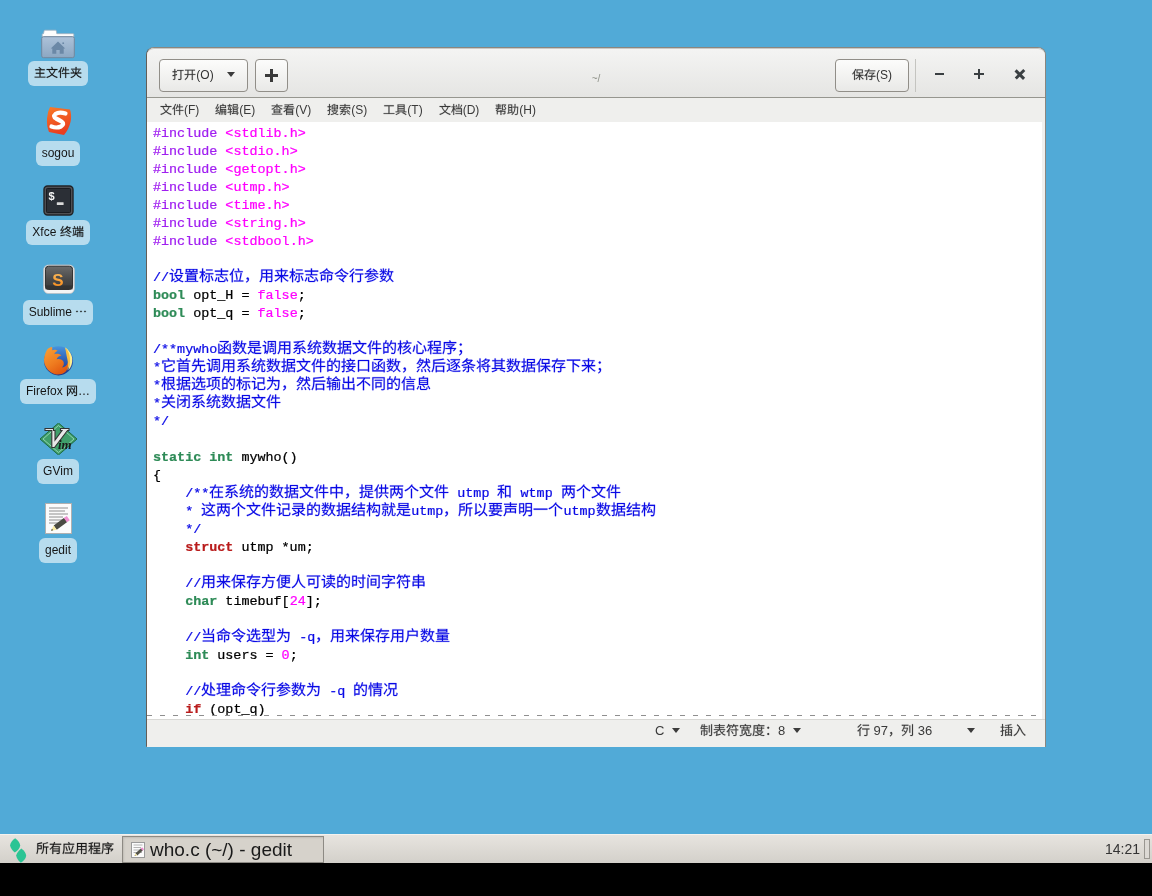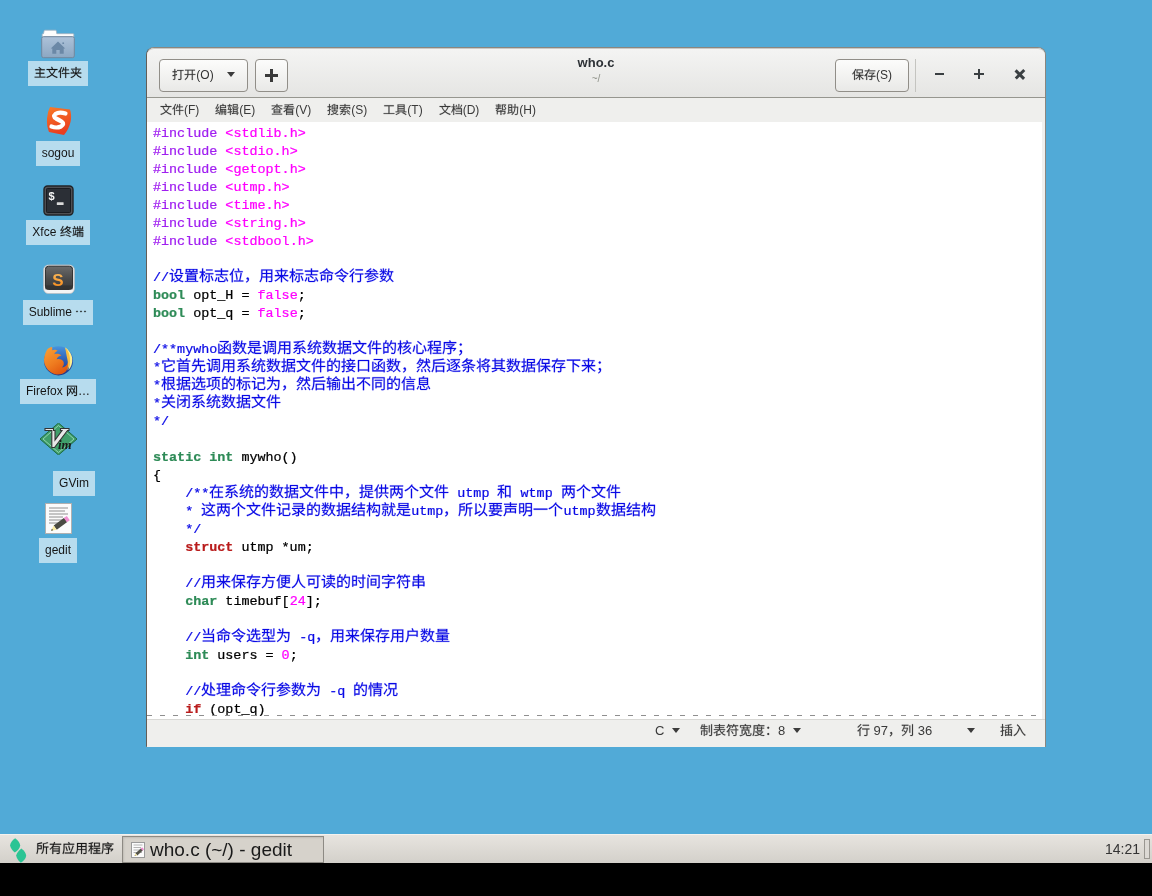--- a/index.html
+++ b/index.html
@@ -1,18 +1,18 @@
 <!DOCTYPE html>
 <html><head><meta charset="utf-8">
 <style>
 *{margin:0;padding:0;box-sizing:border-box;}
 html,body{width:1152px;height:896px;overflow:hidden;}
 body{background:#51aad7;font-family:"Liberation Sans",sans-serif;position:relative;}
 .ico{position:absolute;left:0;width:116px;text-align:center;}
-.ico .lbl{display:inline-block;background:#b7dcee;border-radius:0;padding:4px 6px 5px;font-size:12px;color:#151515;line-height:16px;white-space:nowrap;}
+.ico .lbl{display:inline-block;background:#b7dcee;border-radius:6px;padding:4px 6px 5px;font-size:12px;color:#151515;line-height:16px;white-space:nowrap;}
 
 .win{position:absolute;left:146px;top:47px;width:900px;height:700px;background:#fff;border:1px solid #8a867f;border-left-color:#625e58;border-radius:8px 8px 0 0;}
 .header{position:relative;height:50px;background:linear-gradient(#f4f4f3,#e5e5e3);border-radius:7px 7px 0 0;border-bottom:1px solid #96968f;border-top:1px solid #c9c9c6;}
 .btn{position:absolute;background:linear-gradient(#fcfcfb,#e9e9e7);border:1px solid #918e88;border-radius:4px;font-size:12px;color:#333;text-align:center;}
 .btn.open{left:12px;top:10px;width:89px;height:33px;line-height:31px;}
 .btn.plus{left:108px;top:10px;width:33px;height:33px;}
 .btn.save{left:688px;top:10px;width:74px;height:33px;line-height:31px;}
 .caret{display:inline-block;width:0;height:0;border-left:4.5px solid transparent;border-right:4.5px solid transparent;border-top:5px solid #3c3c3c;vertical-align:middle;margin-left:13px;margin-top:-2px;}
 .plusico{position:absolute;left:50%;top:50%;width:13px;height:13px;margin:-6.5px 0 0 -6.5px;}
 .plusico:before{content:"";position:absolute;left:0;top:5.25px;width:13px;height:2.5px;background:#3a3a3a;}
@@ -269,21 +269,21 @@
           <g transform="translate(0,1) scale(0.012,-0.012)" fill="#151515" stroke="#151515" stroke-width="14">
             <use href="#u7F51" x="0"></use>
           </g>
         </svg>…</span></div>
   <svg style="position:absolute;left:40px;top:423px;" width="37" height="32" viewBox="0 0 37 32">
     <polygon points="18.5,0 37,16 18.5,32 0,16" fill="#3f9e6a" stroke="#1e6b42" stroke-width="1"></polygon>
     <polygon points="18.5,2.5 34,16 18.5,29.5 3,16" fill="none" stroke="#8fd4ae" stroke-width="1"></polygon>
     <path d="M5,5.5 L13.5,5.5 L13.5,7.5 L15,7.5 L15,17 L22,7.5 L20.5,7.5 L20.5,5.5 L29,5.5 L29,7.5 L27.5,7.5 L14.5,24.5 L11.8,24.5 L11.8,7.5 L5,7.5 Z" fill="#e8e8e8" stroke="#333" stroke-width="1.1"></path>
     <text x="18" y="26" font-family="Liberation Serif, serif" font-size="13" font-style="italic" font-weight="bold" fill="#1a1a1a">im</text>
   </svg>
-  <div class="ico" style="top:471px;margin-left:16px;"><span class="lbl">GVim</span></div>
+  <div class="ico" style="top:459px;"><span class="lbl">GVim</span></div>
   <svg style="position:absolute;left:43px;top:503px;" width="31" height="31" viewBox="0 0 31 31">
     <rect x="2.5" y="0.5" width="26" height="30" fill="#fbfbfb" stroke="#b0b0b0"></rect>
     <g stroke="#9a9a9a" stroke-width="1.1">
       <line x1="6" y1="5" x2="25" y2="5"></line>
         <line x1="6" y1="8" x2="22" y2="8"></line>
       <line x1="6" y1="11" x2="25" y2="11"></line>
         <line x1="6" y1="14" x2="20" y2="14"></line>
       <line x1="6" y1="17" x2="24" y2="17"></line>
         <line x1="6" y1="20" x2="18" y2="20"></line>
     </g>
@@ -301,21 +301,20 @@
   <div class="header">
     <div class="btn open"><svg width="24" height="1" style="overflow:visible" aria-hidden="true">
           <g transform="translate(0,1) scale(0.012,-0.012)" fill="#333333" stroke="#333333" stroke-width="14">
             <use href="#u6253" x="0"></use>
             <use href="#u5F00" x="1000"></use>
           </g>
         </svg>(O)<span class="caret"></span></div>
     <div class="btn plus">
         <span class="plusico"></span>
       </div>
-    <div class="title">who.c</div>
     <div class="subtitle">~/</div>
     <div class="btn save"><svg width="24" height="1" style="overflow:visible" aria-hidden="true">
           <g transform="translate(0,1) scale(0.012,-0.012)" fill="#333333" stroke="#333333" stroke-width="14">
             <use href="#u4FDD" x="0"></use>
             <use href="#u5B58" x="1000"></use>
           </g>
         </svg>(S)</div>
     <div class="wsep"></div>
     <div class="wc" style="left:777px;">
         <span class="minico"></span>

